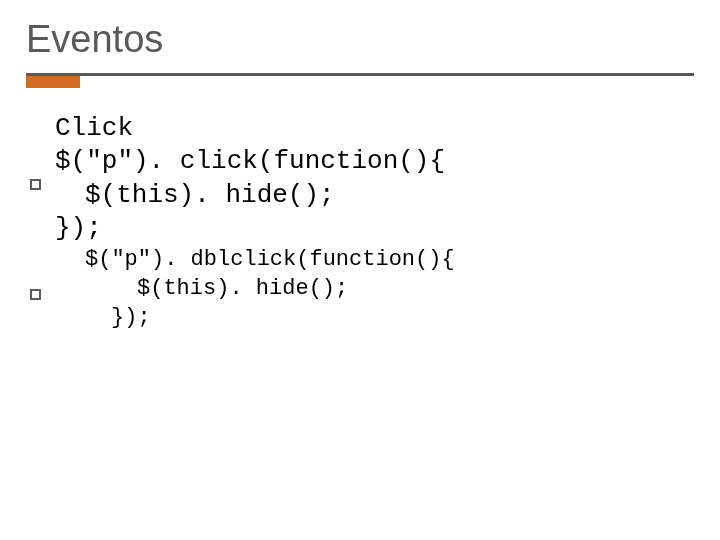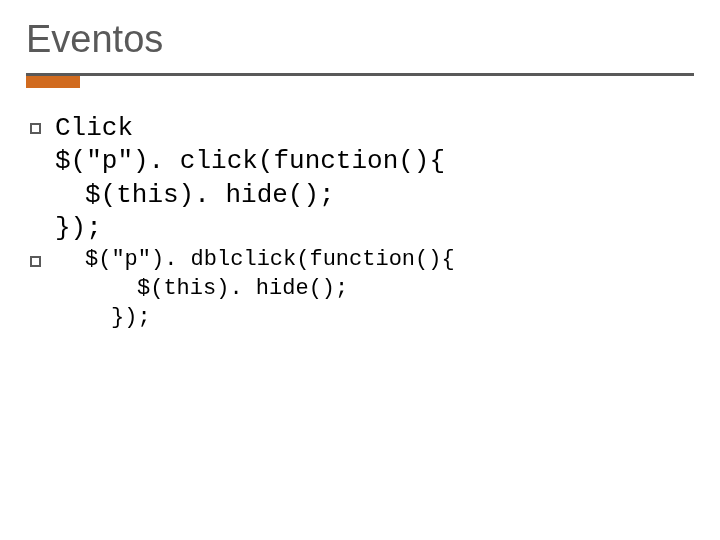--- a/index.html
+++ b/index.html
@@ -33,21 +33,21 @@
   .content {
     padding-left: 4px;
     font-family: "Courier New", Courier, monospace;
     font-size: 26px;
     color: #000000;
     line-height: 1.28;
   }
   .item {
     display: flex;
     flex-direction: row;
-    align-items: flex-start;
+    align-items: center;
   }
   .bullet {
     width: 11px;
     height: 11px;
     border: 2px solid #5a5a5a;
     margin-top: 11px;
     margin-right: 14px;
     flex: 0 0 auto;
   }
   .item-body {

